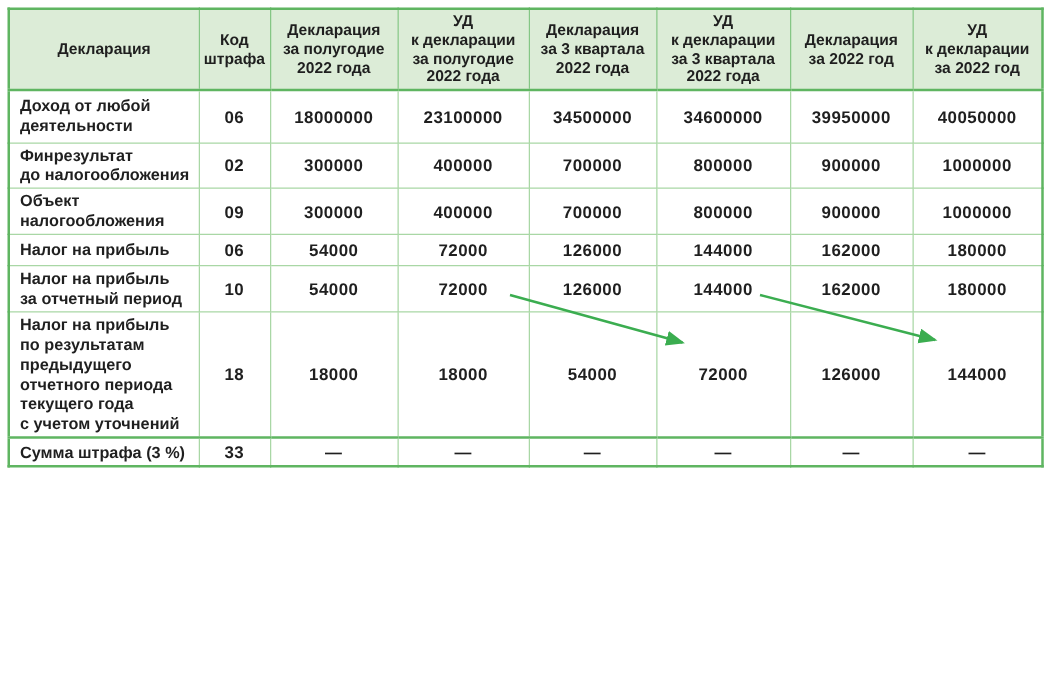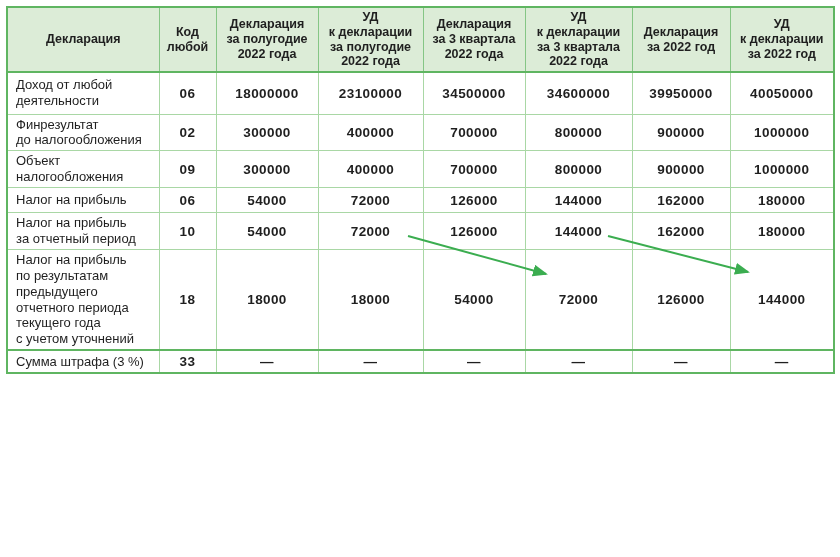--- a/index.html
+++ b/index.html
@@ -40,20 +40,21 @@
     border: 1px solid var(--border-inner, #a9d7a5);
     vertical-align: middle;
     overflow: hidden;
   }
   td.label {
     text-align: left;
     font-size: 13px;
     line-height: 1.22;
     padding: 2px 4px 2px 8px;
     white-space: pre-line;
+    font-weight: bold;
   }
   td.code, td.num {
     text-align: center;
     font-weight: bold;
     font-size: 13.5px;
     letter-spacing: 0.4px;
   }
   td.hl { background: var(--highlight-bg, #d8e9d1); }
   tr.r33 td { border-top: 2px solid var(--border-outer, #5fb561); }
   svg.arrows {
@@ -77,21 +78,21 @@
         <col style="width:105px">
       <col style="width:102px">
         <col style="width:107px">
         <col style="width:98px">
         <col style="width:104px">
     </colgroup>
     <thead>
       <tr style="height:62px">
         <th>Декларация</th>
         <th>Код
-любой</th>
+штрафа</th>
         <th>Декларация
 за полугодие
 2022 года</th>
         <th>УД
 к декларации
 за полугодие
 2022 года</th>
         <th>Декларация
 за 3 квартала
 2022 года</th>

